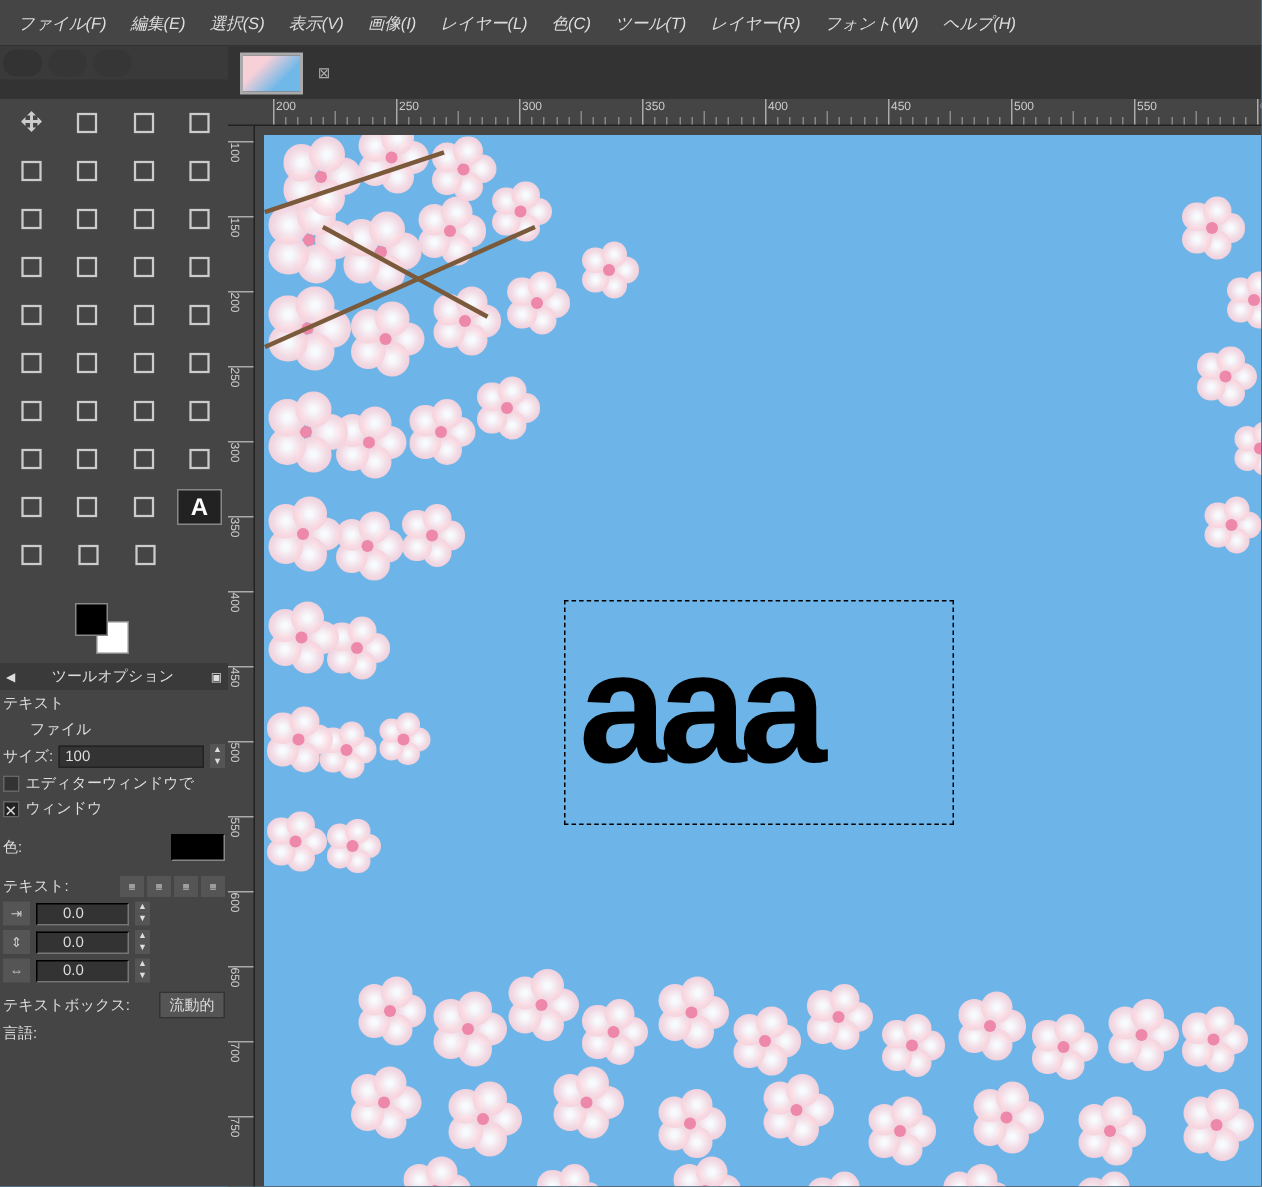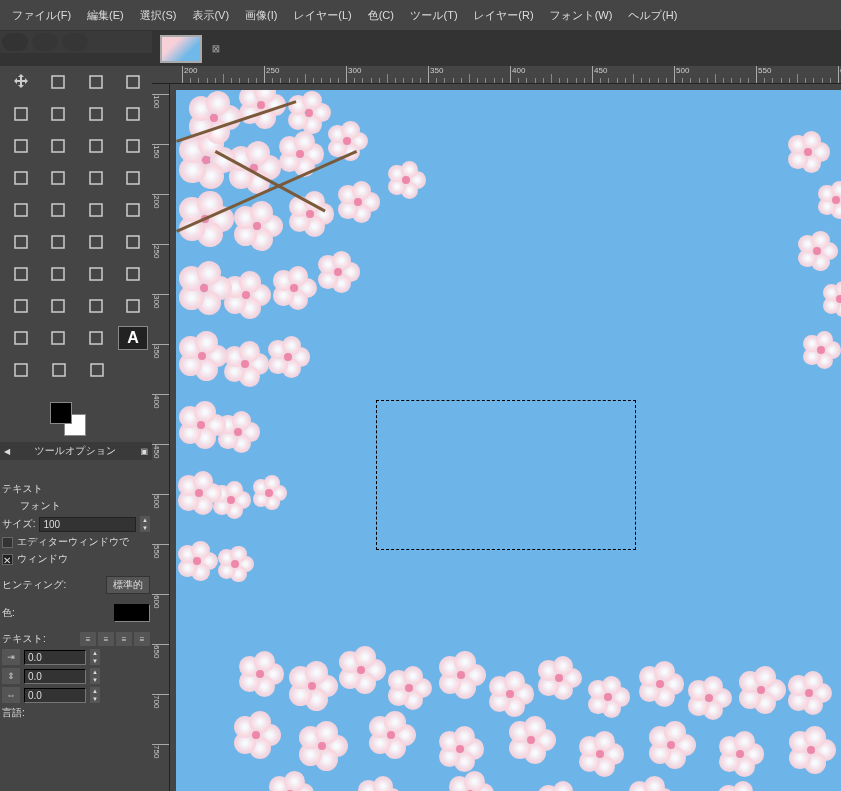--- a/index.html
+++ b/index.html
@@ -1,45 +1,45 @@
 <!DOCTYPE html>
 <html><head>
 <meta charset="utf-8">
 <style>
 * { margin: 0; padding: 0; box-sizing: border-box; font-family: sans-serif; }
 body { background: #454545; color: #ddd; font-size: 11px; width: 841px; height: 791px; overflow: hidden; position: relative; }
 .menubar { background: #454545; height: 31px; display: flex; align-items: center; padding: 0 4px; border-bottom: 1px solid #333; }
-.menubar-item { padding: 4px 8px; cursor: pointer; }
+.menubar-item { padding: 4px 8px; cursor: pointer; font-style: italic; }
 .tabbar { background: #333; height: 35px; display: flex; align-items: center; padding-left: 160px; }
 .tab-thumb { width: 42px; height: 28px; background: linear-gradient(135deg, #f8d0d8 30%, #6fb8e8 70%); border: 2px solid #aaa; margin-right: 6px; }
 .tab-close { width: 16px; height: 16px; color: #aaa; display: flex; align-items: center; justify-content: center; font-size: 10px; cursor: pointer; }
 .main { display: flex; height: calc(100% - 66px); }
 .left-panel { width: 152px; background: #454545; display: flex; flex-direction: column; }
 .toolbox { padding: 4px; }
 .tool-row { display: flex; gap: 8px; margin-bottom: 8px; justify-content: flex-start; padding-left: 2px; }
 .tool { width: 30px; height: 24px; display: flex; align-items: center; justify-content: center; cursor: pointer; color: #ccc; }
 .tool.active { background: #222; border: 1px solid #888; }
 .tool svg { width: 20px; height: 20px; }
 .colorpick { display: flex; justify-content: center; margin: 8px 0; position: relative; height: 32px; }
 .fgcolor { width: 22px; height: 22px; background: #000; border: 1px solid #888; position: absolute; left: 50px; top: 0; z-index: 2; }
 .bgcolor { width: 22px; height: 22px; background: #fff; border: 1px solid #888; position: absolute; left: 64px; top: 12px; }
 .options-header { background: #3a3a3a; padding: 2px 4px; font-size: 10px; display: flex; justify-content: space-between; align-items: center; }
-.options-body { padding: 2px; font-size: 10px; margin-top: 20px; }
+.options-body { padding: 2px; font-size: 10px; }
 .opt-row { display: flex; align-items: center; margin: 3px 0; gap: 4px; }
 .opt-label { flex: 0 0 auto; }
 .opt-input { background: #333; border: 1px solid #222; color: #ddd; padding: 1px 3px; font-size: 10px; flex: 1; min-width: 0; }
 .font-aa { width: 22px; height: 20px; background: #000; color: #fff; display: flex; align-items: center; justify-content: center; font-size: 10px; font-weight: bold; }
 .spinner { display: flex; flex-direction: column; }
 .spinner-btn { width: 10px; height: 8px; background: #555; font-size: 6px; display: flex; align-items: center; justify-content: center; }
 .btn-small { background: #555; border: 1px solid #333; padding: 1px 6px; font-size: 10px; color: #ddd; }
 .col-swatch { width: 36px; height: 18px; background: #000; border: 1px inset #333; }
 .align-btns { display: flex; gap: 2px; }
 .align-btn { width: 16px; height: 14px; background: #555; display: flex; align-items: center; justify-content: center; font-size: 8px; }
 .num-field { display: flex; align-items: center; background: #333; border: 1px inset #222; }
-.num-field input { background: transparent; border: none; color: #ddd; width: 60px; padding: 1px 3px; font-size: 10px; }
+.num-field input { background: transparent; border: none; color: #ddd; width: 60px; padding: 1px 17px; font-size: 10px; }
 .ruler-h { height: 18px; background: #454545; position: relative; overflow: hidden; border-bottom: 1px solid #222; }
 .ruler-v { width: 18px; background: #454545; position: relative; overflow: hidden; border-right: 1px solid #222; }
 .ruler-h .tick { position: absolute; top: 0; height: 18px; border-left: 1px solid #aaa; font-size: 8px; color: #ccc; padding-left: 1px; }
 .ruler-v .tick { position: absolute; left: 0; width: 18px; border-top: 1px solid #aaa; font-size: 8px; color: #ccc; writing-mode: vertical-lr; }
 .canvas-area { flex: 1; display: flex; flex-direction: column; background: #454545; }
 .canvas-inner { flex: 1; display: flex; }
 .canvas-viewport { flex: 1; background: #454545; position: relative; overflow: hidden; }
 .image { position: absolute; left: 6px; top: 6px; right: 0; bottom: 0; background: #6db5e8; overflow: hidden; }
 .text-box { position: absolute; left: 200px; top: 310px; width: 260px; height: 150px; border: 1px dashed #000; }
 .text-content { position: absolute; left: 210px; top: 330px; font-size: 105px; font-weight: 900; color: #000; line-height: 1; letter-spacing: -5px; }
@@ -300,42 +300,37 @@
       <div class="bgcolor"></div>
     </div>
     <div class="options-header">
       <span style="font-size:8px">◀</span>
       <span>ツールオプション</span>
       <span style="font-size:8px">▣</span>
     </div>
     <div class="options-body">
       <div style="margin-bottom:2px">テキスト</div>
       <div class="opt-row">
-        <span style="margin-left:18px">フォント</span>
+        <span style="margin-left:18px">ファイル</span>
       </div>
       <div class="opt-row">
         <span class="opt-label">サイズ:</span>
         <input class="opt-input" style="width: 60px;" value="100">
         <div class="spinner">
             <div class="spinner-btn">▲</div>
             <div class="spinner-btn">▼</div>
           </div>
       </div>
       <div class="opt-row">
         <span class="checkbox"></span>
         <span>エディターウィンドウで</span>
       </div>
       <div class="opt-row">
         <span class="checkbox x">✕</span>
         <span>ウィンドウ</span>
-      </div>
-      <div class="opt-row" style="margin-top:10px">
-        <span class="opt-label">ヒンティング:</span>
-        <span style="flex:1"></span>
-        <button class="btn-small">標準的</button>
       </div>
       <div class="opt-row" style="margin-top:10px">
         <span class="opt-label">色:</span>
         <span style="flex:1"></span>
         <div class="col-swatch"></div>
       </div>
       <div class="opt-row" style="margin-top:10px">
         <span class="opt-label">テキスト:</span>
         <span style="flex:1"></span>
         <div class="align-btns">
@@ -367,20 +362,25 @@
       </div>
       <div class="opt-row">
         <div class="small-icon">⇔</div>
         <div class="num-field">
             <input value="0.0" style="">
           </div>
         <div class="spinner">
             <div class="spinner-btn">▲</div>
             <div class="spinner-btn">▼</div>
           </div>
+      </div>
+      <div class="opt-row" style="margin-top:6px">
+        <span class="opt-label">テキストボックス:</span>
+        <span style="flex:1"></span>
+        <button class="btn-small">流動的</button>
       </div>
       <div class="opt-row">
         <span class="opt-label">言語:</span>
       </div>
     </div>
   </div>
 
   <div class="canvas-area">
     <div class="ruler-h" id="ruler-h">
         <div class="tick" style="left: 30px;">200</div>
@@ -926,17 +926,18 @@
               <div style="position: absolute; left: 20.1589px; top: 30.0463px; width: 24.2px; height: 24.2px; background: radial-gradient(circle, rgb(255, 255, 255) 10%, rgb(249, 221, 228) 50%, rgb(245, 200, 212) 90%); border-radius: 50%; opacity: 0.95;"></div>
               <div style="position: absolute; left: 2.94114px; top: 24.4519px; width: 24.2px; height: 24.2px; background: radial-gradient(circle, rgb(255, 255, 255) 10%, rgb(249, 221, 228) 50%, rgb(245, 200, 212) 90%); border-radius: 50%; opacity: 0.95;"></div>
               <div style="position: absolute; left: 2.94114px; top: 6.34811px; width: 24.2px; height: 24.2px; background: radial-gradient(circle, rgb(255, 255, 255) 10%, rgb(249, 221, 228) 50%, rgb(245, 200, 212) 90%); border-radius: 50%; opacity: 0.95;"></div>
               <div style="position: absolute; left: 20.1589px; top: 0.75373px; width: 24.2px; height: 24.2px; background: radial-gradient(circle, rgb(255, 255, 255) 10%, rgb(249, 221, 228) 50%, rgb(245, 200, 212) 90%); border-radius: 50%; opacity: 0.95;"></div>
               <div style="position: absolute; left: 23.5px; top: 23.5px; width: 8px; height: 8px; background: rgb(238, 136, 170); border-radius: 50%;"></div>
             </div>
             <div style="position: absolute; left: 40px; top: 60px; width: 125.3px; height: 3px; background: rgb(122, 90, 58); transform-origin: 0px 0px; transform: rotate(28.6105deg);"></div>
             <div style="position: absolute; left: 0px; top: 140px; width: 196.977px; height: 3px; background: rgb(122, 90, 58); transform-origin: 0px 0px; transform: rotate(-23.9625deg);"></div>
             <div style="position: absolute; left: 0px; top: 50px; width: 126.491px; height: 3px; background: rgb(122, 90, 58); transform-origin: 0px 0px; transform: rotate(-18.4349deg);"></div>
           <div class="text-box"></div>
+          <div class="text-content">aaa</div>
         </div>
       </div>
     </div>
   </div>
 </div>
 
 </body></html>

